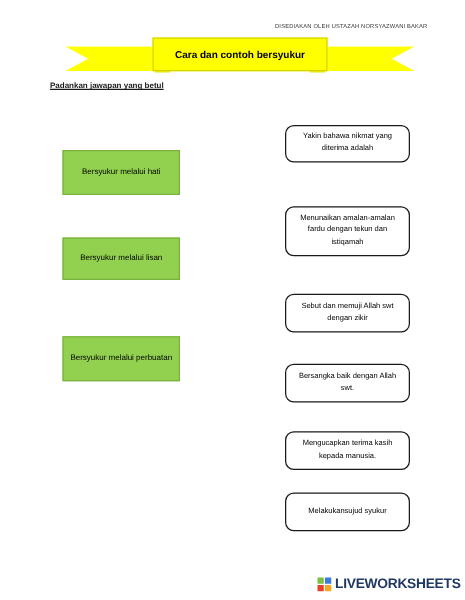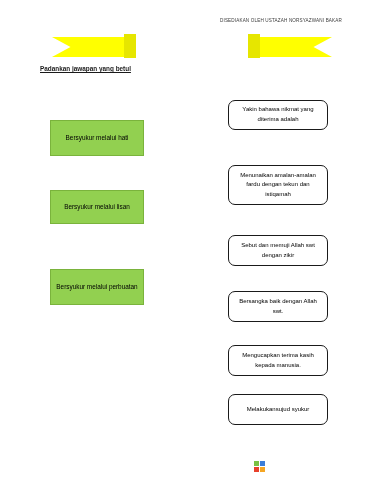--- a/index.html
+++ b/index.html
@@ -178,20 +178,23 @@
 
 <div class="page">
 
   <div class="credit">DISEDIAKAN OLEH USTAZAH NORSYAZWANI BAKAR</div>
 
   <div class="ribbon">
     <div class="ribbon-tail left"></div>
     <div class="ribbon-tail right"></div>
     <div class="ribbon-fold left"></div>
     <div class="ribbon-fold right"></div>
+    <div class="ribbon-plaque">
+      <span class="ribbon-title">Cara dan contoh bersyukur</span>
+    </div>
   </div>
 
   <div class="instruction">Padankan jawapan yang betul</div>
 
   <div class="green-box g1">Bersyukur melalui hati</div>
   <div class="green-box g2">Bersyukur melalui lisan</div>
   <div class="green-box g3">Bersyukur melalui perbuatan</div>
 
   <div class="card c1">Yakin bahawa nikmat yang diterima adalah</div>
   <div class="card c2">Menunaikan amalan-amalan fardu dengan tekun dan istiqamah</div>
@@ -200,15 +203,16 @@
   <div class="card c5">Mengucapkan terima kasih kepada manusia.</div>
   <div class="card c6">Melakukansujud syukur</div>
 
   <div class="footer">
     <span class="lw-icon">
       <i style="background:#7ac143"></i>
       <i style="background:#3b7dd8"></i>
       <i style="background:#e8412c"></i>
       <i style="background:#f5a623"></i>
     </span>
+    <span class="lw-text">LIVEWORKSHEETS</span>
   </div>
 
 </div>
 
 </body></html>

